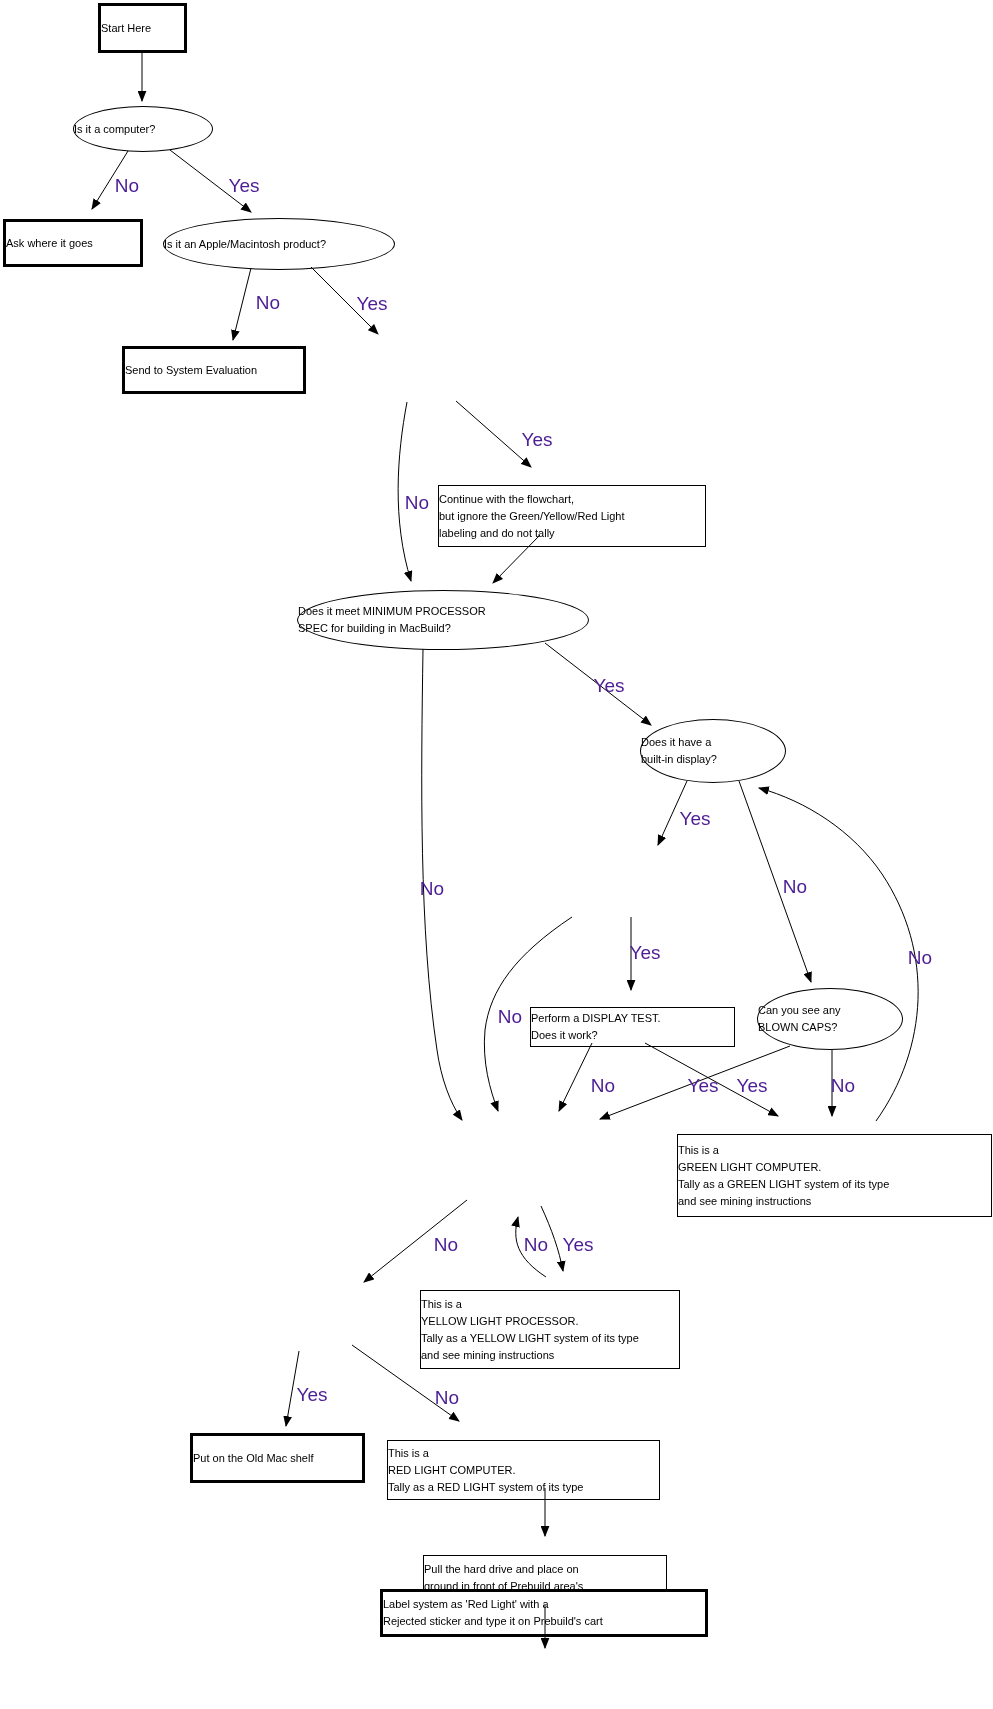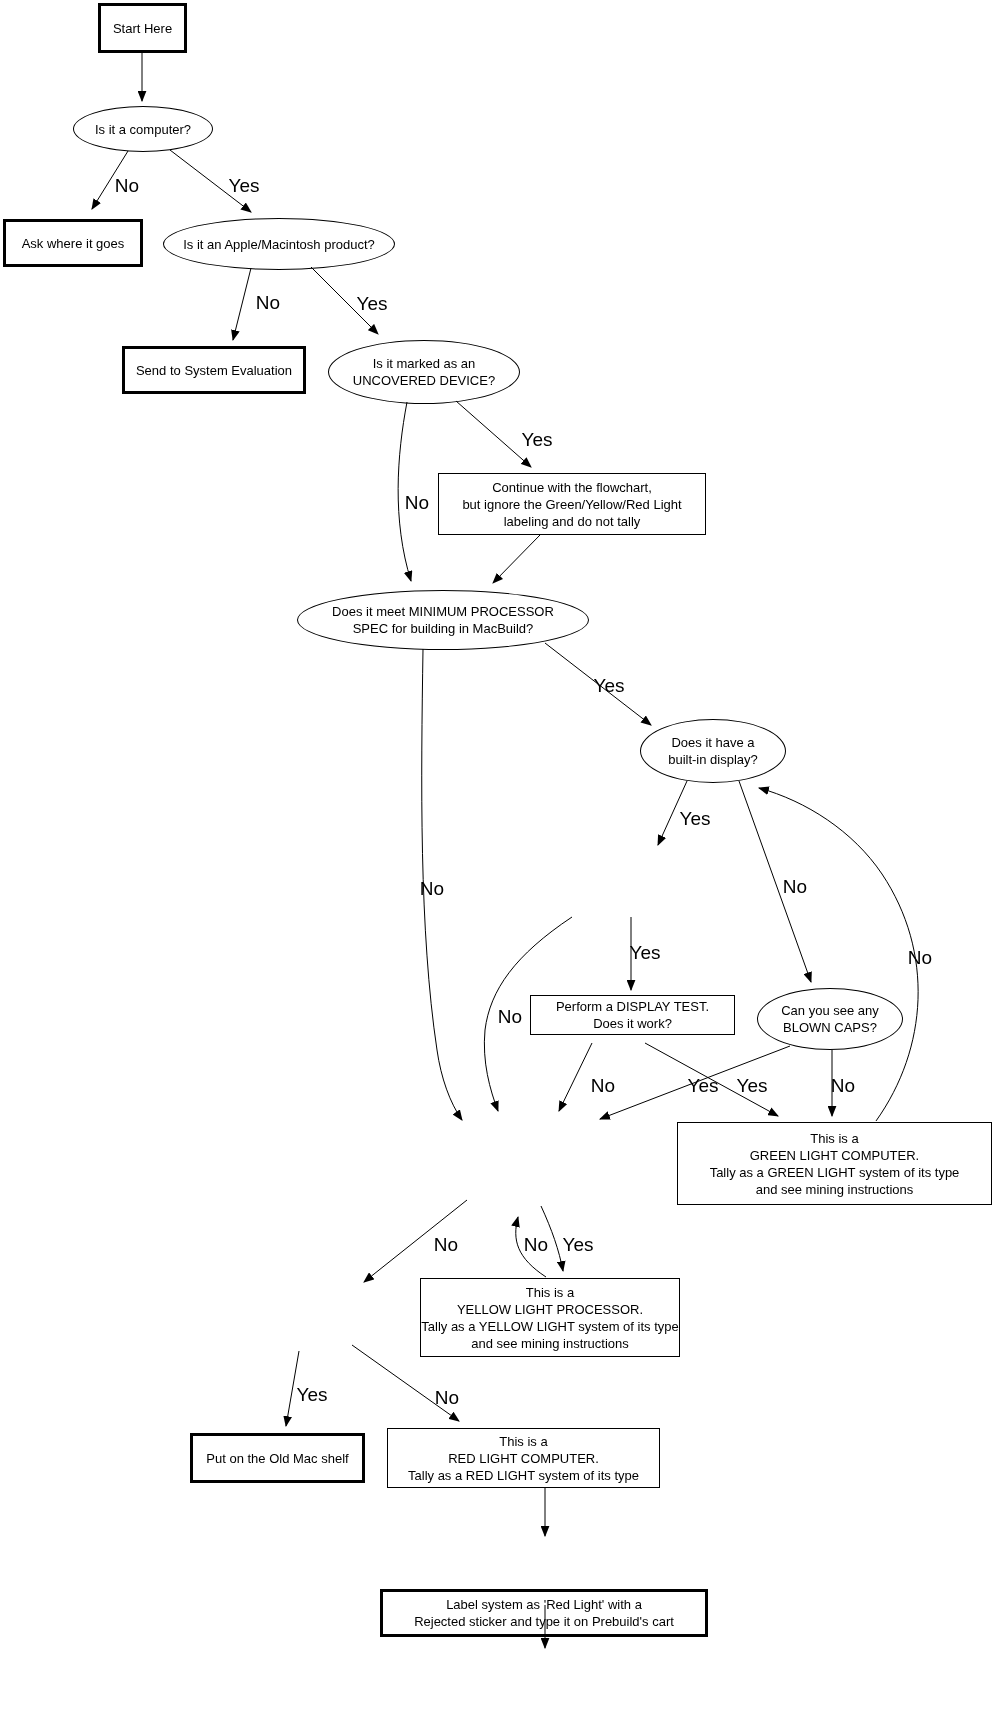--- a/index.html
+++ b/index.html
@@ -1,26 +1,26 @@
 <!DOCTYPE html>
 <html><head>
 <meta charset="utf-8">
 <style>
   html,body{margin:0;padding:0;background:#ffffff;}
   #canvas{position:relative;width:993px;height:1709px;background:#ffffff;
           font-family:"Liberation Sans",sans-serif;color:#000;overflow:hidden;}
   svg.edges{position:absolute;left:0;top:0;z-index:2;}
-  .node{position:absolute;display:flex;flex-direction:column;align-items:center;
-        justify-content:center;text-align:center;font-size:13px;line-height:17px;
+  .node{position:absolute;display:flex;flex-direction:column;align-items:flex-start;
+        justify-content:center;text-align:center;font-size:11px;line-height:17px;
         background:#ffffff;box-sizing:border-box;z-index:1;}
-  .rect{border:1px solid #000;}
+  .rect{border:1px solid #000;margin-top:12px;}
   .rect-bold{border:3px solid #000;}
   .ellipse{border:1px solid #000;border-radius:50%;}
   .edge-label{position:absolute;transform:translate(-50%,-50%);font-size:19px;
-              line-height:19px;color:#000000;z-index:3;white-space:nowrap;}
+              line-height:19px;color:#4c1d95;z-index:3;white-space:nowrap;}
   .ln{white-space:nowrap;}
 </style>
 </head>
 <body>
 
 <div id="canvas">
 
   <svg class="edges" width="993" height="1709" viewBox="0 0 993 1709">
     <defs>
       <marker id="ah" viewBox="0 0 10 8" refX="9" refY="4" markerWidth="11" markerHeight="9" orient="auto">
@@ -70,24 +70,20 @@
   </div>
 
   <div class="node ellipse" style="left:163px;top:218px;width:232px;height:52px">
     <div class="ln">Is it an Apple/Macintosh product?</div>
   </div>
 
   <div class="node rect-bold" style="left:122px;top:346px;width:184px;height:48px">
     <div class="ln">Send to System Evaluation</div>
   </div>
 
-  <div class="node ellipse" style="left:328px;top:340px;width:192px;height:64px">
-    <div class="ln">Is it marked as an</div>
-    <div class="ln">UNCOVERED DEVICE?</div>
-  </div>
 
   <div class="node rect" style="left:438px;top:473px;width:268px;height:62px">
     <div class="ln">Continue with the flowchart,</div>
     <div class="ln">but ignore the Green/Yellow/Red Light</div>
     <div class="ln">labeling and do not tally</div>
   </div>
 
   <div class="node ellipse" style="left:297px;top:590px;width:292px;height:60px">
     <div class="ln">Does it meet MINIMUM PROCESSOR</div>
     <div class="ln">SPEC for building in MacBuild?</div>
@@ -128,20 +124,25 @@
   <div class="node rect-bold" style="left:190px;top:1433px;width:175px;height:50px">
     <div class="ln">Put on the Old Mac shelf</div>
   </div>
 
   <div class="node rect" style="left:387px;top:1428px;width:273px;height:60px">
     <div class="ln">This is a</div>
     <div class="ln">RED LIGHT COMPUTER.</div>
     <div class="ln">Tally as a RED LIGHT system of its type</div>
   </div>
 
+  <div class="node rect" style="left:423px;top:1543px;width:244px;height:62px">
+    <div class="ln">Pull the hard drive and place on</div>
+    <div class="ln">ground in front of Prebuild area's</div>
+    <div class="ln">Incoming HD cart</div>
+  </div>
 
   <div class="node rect-bold" style="left:380px;top:1589px;width:328px;height:48px">
     <div class="ln">Label system as 'Red Light' with a</div>
     <div class="ln">Rejected sticker and type it on Prebuild's cart</div>
   </div>
 
   <div class="edge-label" style="left:127px;top:185px">No</div>
   <div class="edge-label" style="left:244px;top:185px">Yes</div>
   <div class="edge-label" style="left:268px;top:302px">No</div>
   <div class="edge-label" style="left:372px;top:303px">Yes</div>

